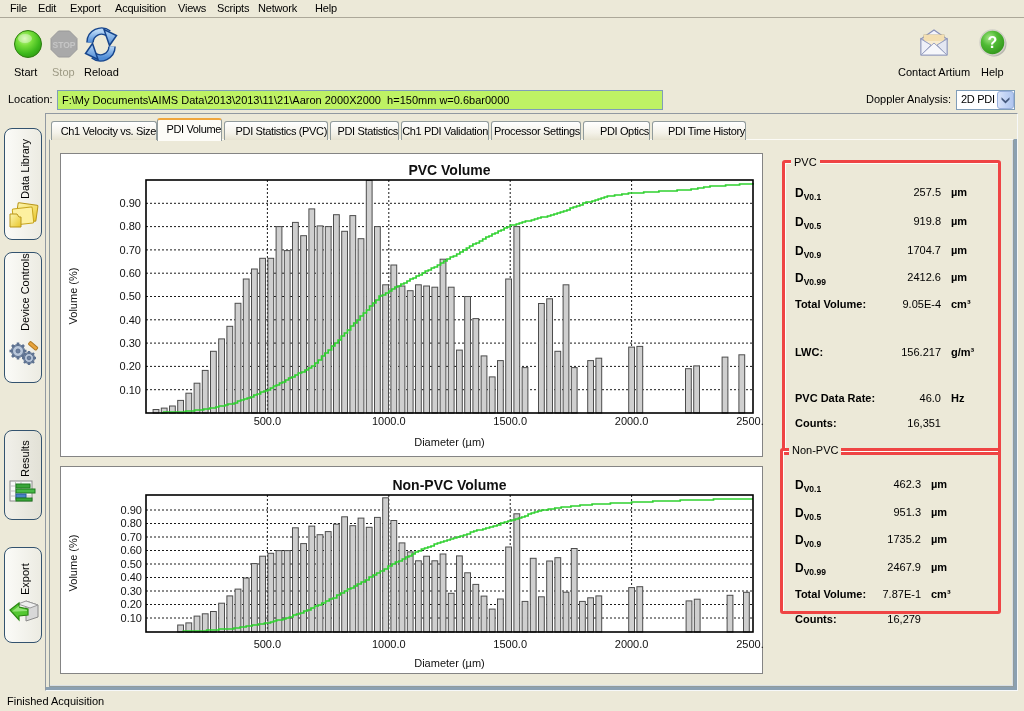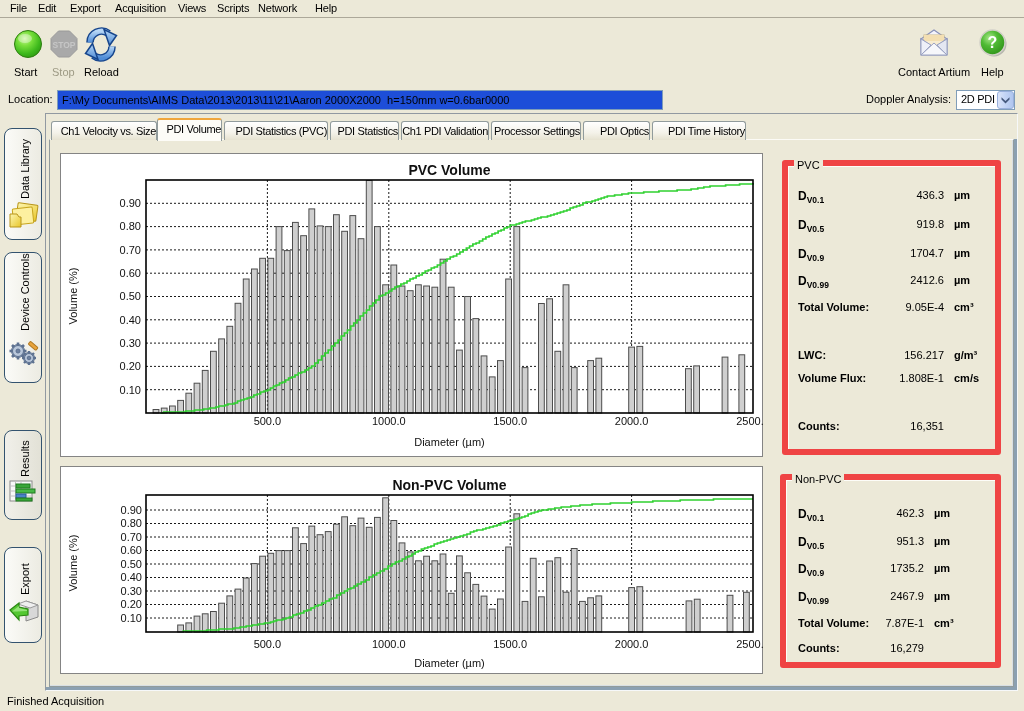--- a/index.html
+++ b/index.html
@@ -1,42 +1,42 @@
 <!DOCTYPE html>
 <html><head><meta charset="utf-8"><style>
 * { margin:0; padding:0; box-sizing:border-box; }
 html,body { width:1024px; height:711px; overflow:hidden; }
 body { background:#ece9d8; font-family:"Liberation Sans", sans-serif; font-size:11px; color:#000;
 position:relative; -webkit-font-smoothing:antialiased; }
 #menubar { position:absolute; left:0; top:0; width:1024px; height:18px; border-bottom:1px solid #aca899; letter-spacing:-0.2px; }
 #toolbar-labels span { position:absolute; top:66px; font-size:11px; }
 .ticon { position:absolute; top:29px; }
 #locrow { position:absolute; left:0; top:90px; width:1024px; height:20px; }
-#locbox { position:absolute; left:57px; top:0; width:606px; height:20px; background:#1d4ed8;
+#locbox { position:absolute; left:57px; top:0; width:606px; height:20px; background:#bef264;
 border:1px solid #7f9db9; font-size:11px; line-height:18px; padding-left:4px; white-space:nowrap; overflow:hidden; }
 #combo { position:absolute; left:956px; top:0; width:59px; height:20px; background:#fff; border:1px solid #7f9db9; }
 #combo span { position:absolute; left:4px; top:2px; font-size:11px; letter-spacing:-0.3px; }
 #combo svg { position:absolute; right:0px; top:0px; }
 .sbtn { position:absolute; left:4px; width:38px; background:linear-gradient(to right,#fbfbf8,#ecebe2);
 border:1px solid #33536f; border-radius:8px; }
 .sbtn .vtext { position:absolute; left:14px; transform:rotate(-90deg); transform-origin:0 0;
 font-size:11px; white-space:nowrap; color:#000; }
 
 #main { position:absolute; left:45px; top:113px; width:973px; height:578px;
 border-top:1px solid #9199a1; border-left:1px solid #9199a1; border-right:1px solid #f6f8f9; border-bottom:1px solid #f6f8f9; background:#ece9d8; }
 #main .redge { position:absolute; right:0; top:25px; width:3px; bottom:0; background:#8ba0b1; }
 #main .bedge { position:absolute; left:0; bottom:0; width:100%; height:3px; background:#8ba0b1; }
 #page { position:absolute; left:49px; top:139px; width:965px; height:548px; border:1px solid #919b9c; border-top:1px solid #fcfbf6; background:#ece9d8;
 box-shadow: inset -1px -1px 0 #d8dfe4; }
 .tab { position:absolute; top:121px; height:19px; background:linear-gradient(to bottom,#ffffff,#f4f2e9 60%,#e6e2d0);
 border:1px solid #919b9c; border-bottom:none; border-radius:3px 3px 0 0; text-align:right; font-size:11px;
 line-height:18px; z-index:3; letter-spacing:-0.35px; white-space:nowrap; overflow:hidden; }
 .tab.sel { top:118px; height:23px; background:#fdfcf7; z-index:5; border-top:2px solid #f0a63c; line-height:19px; }
 .cpanel { position:absolute; left:60px; width:703px; background:#fff; border:1px solid #848484; }
-.gbox { position:absolute; border:6px solid #ef4444; border-radius:3px; box-shadow: inset 1px 1px 0 #fdfdf8; }
+.gbox { position:absolute; border:3px solid #ef4444; border-radius:3px; box-shadow: inset 1px 1px 0 #fdfdf8; }
 .gbox .cap { position:absolute; top:-7px; left:6px; background:#ece9d8; padding:0 3px; font-size:11px; }
 .r { position:absolute; left:0; width:100%; height:16px; }
 .r .lab { position:absolute; top:0; font-weight:bold; font-size:11px; }
 .r .sub { font-size:8.5px; font-weight:bold; position:relative; top:3px; }
 .r .val { position:absolute; top:0; right:auto; left:0; text-align:right; font-size:11px; }
 .r .unit { position:absolute; top:0; font-weight:bold; font-size:11px;text-align:right; }
 #status { position:absolute; left:0; top:692px; width:1024px; height:19px; font-size:11px; }
 </style></head>
 <body>
 <div id="menubar">
@@ -407,21 +407,21 @@
 <text x="692.0" y="181" font-family="Liberation Sans, sans-serif" font-size="11" fill="#111" text-anchor="middle">2500.0</text>
 <text x="388.5" y="200" font-family="Liberation Sans, sans-serif" font-size="11" fill="#111" text-anchor="middle">Diameter (µm)</text>
 <text x="16" y="96" font-family="Liberation Sans, sans-serif" font-size="11" fill="#111" text-anchor="middle" transform="rotate(-90 16 96)">Volume (%)</text>
 </svg>
   </div>
 
 <div class="gbox" style="left:782px;top:160px;width:219px;height:295px">
 <span class="cap">PVC</span>
 <div class="r" style="top:23px">
 <span class="lab" style="left:10px"><b style="font-size:12px">D</b><span class="sub">V0.1</span></span>
-<span class="val" style="width:156px">436.3</span>
+<span class="val" style="width:156px">257.5</span>
 <span class="unit" style="left:166px">µm</span>
     </div>
 <div class="r" style="top:52px">
 <span class="lab" style="left:10px"><b style="font-size:12px">D</b><span class="sub">V0.5</span></span>
 <span class="val" style="width:156px">919.8</span>
 <span class="unit" style="left:166px">µm</span>
     </div>
 <div class="r" style="top:81px">
 <span class="lab" style="left:10px"><b style="font-size:12px">D</b><span class="sub">V0.9</span></span>
 <span class="val" style="width:156px">1704.7</span>
@@ -435,31 +435,31 @@
 <div class="r" style="top:135px">
 <span class="lab" style="left:10px">Total Volume:</span>
 <span class="val" style="width:156px">9.05E-4</span>
       <span class="unit" style="left:166px">cm³</span>
     </div>
 <div class="r" style="top:183px">
 <span class="lab" style="left:10px">LWC:</span>
 <span class="val" style="width:156px">156.217</span>
       <span class="unit" style="left:166px">g/m³</span>
     </div>
-<div class="r" style="top:206px">
-<span class="lab" style="left:10px">Volume Flux:</span>
-<span class="val" style="width:156px">1.808E-1</span>
-      <span class="unit" style="left:166px">cm/s</span>
+<div class="r" style="top:229px">
+<span class="lab" style="left:10px">PVC Data Rate:</span>
+<span class="val" style="width:156px">46.0</span>
+      <span class="unit" style="left:166px">Hz</span>
     </div>
 <div class="r" style="top:254px">
 <span class="lab" style="left:10px">Counts:</span>
 <span class="val" style="width:156px">16,351</span>
     </div>
 </div>
-<div class="gbox" style="left:780px;top:474px;width:221px;height:194px">
+<div class="gbox" style="left:780px;top:448px;width:221px;height:166px">
 <span class="cap">Non-PVC</span>
 <div class="r" style="top:27px">
 <span class="lab" style="left:12px"><b style="font-size:12px">D</b><span class="sub">V0.1</span></span>
 <span class="val" style="width:138px">462.3</span>
 <span class="unit" style="left:148px">µm</span>
     </div>
 <div class="r" style="top:55px">
 <span class="lab" style="left:12px"><b style="font-size:12px">D</b><span class="sub">V0.5</span></span>
 <span class="val" style="width:138px">951.3</span>
 <span class="unit" style="left:148px">µm</span>

